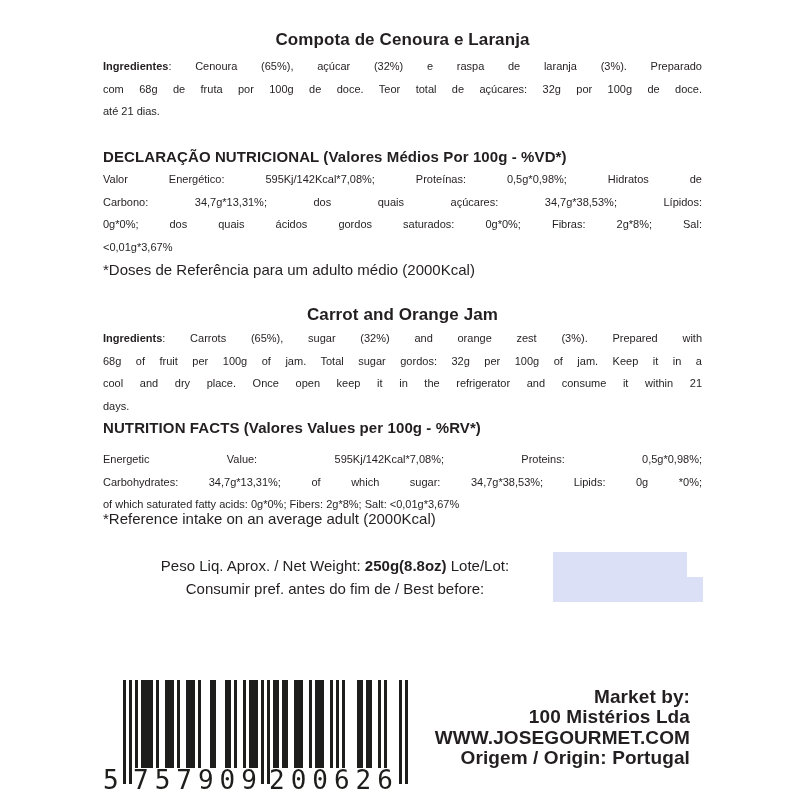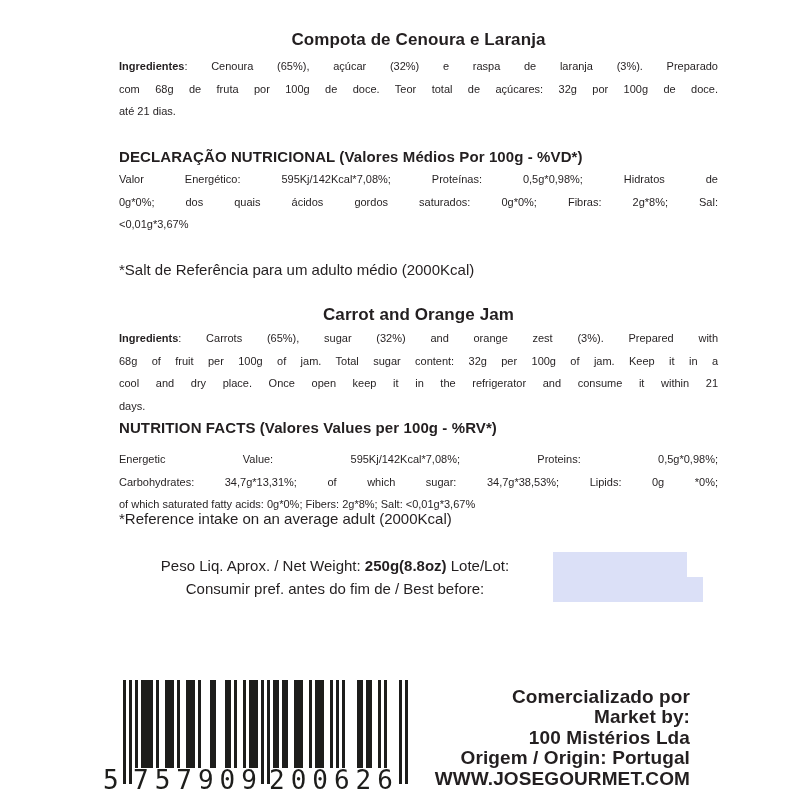--- a/index.html
+++ b/index.html
@@ -6,21 +6,21 @@
   html, body { width: 800px; height: 800px; }
   body {
     position: relative;
     width: 800px; height: 800px;
     background: #ffffff;
     color: #231f20;
     font-family: "Liberation Sans", sans-serif;
     overflow: hidden;
   }
   .abs { position: absolute; }
-  .col { left: 103px; width: 599px; margin-left: 16px; }
+  .col { left: 103px; width: 599px; }
   .title {
     font-size: 17px; font-weight: bold; text-align: center;
     line-height: 22.6px; letter-spacing: 0.1px;
   }
   .body-text { font-size: 11px; line-height: 22.6px; }
   .heading { font-size: 15px; font-weight: bold; line-height: 22.6px; letter-spacing: 0.1px; }
   .tline {
     text-align: justify;
     text-align-last: justify;
     line-height: 22.6px;
@@ -54,31 +54,32 @@
 <div class="abs col body-text" style="top:55px">
     <div class="tline"><b>Ingredientes</b>: Cenoura (65%), açúcar (32%) e raspa de laranja (3%). Preparado</div>
     <div class="tline">com 68g de fruta por 100g de doce. Teor total de açúcares: 32g por 100g de doce.</div>
     <div class="tline last">até 21 dias.</div>
   </div>
 
 <div class="abs col heading" style="top:145.5px">DECLARAÇÃO NUTRICIONAL (Valores Médios Por 100g - %VD*)</div>
 
 <div class="abs col body-text" style="top:168px">
     <div class="tline">Valor Energético: 595Kj/142Kcal*7,08%; Proteínas: 0,5g*0,98%; Hidratos de</div>
+    <div class="tline">Carbono: 34,7g*13,31%; dos quais açúcares: 34,7g*38,53%; Lípidos:</div>
     <div class="tline">0g*0%; dos quais ácidos gordos saturados: 0g*0%; Fibras: 2g*8%; Sal:</div>
     <div class="tline last">&lt;0,01g*3,67%</div>
   </div>
 
-<div class="abs col footnote" style="top:258.5px">*Salt de Referência para um adulto médio (2000Kcal)</div>
+<div class="abs col footnote" style="top:258.5px">*Doses de Referência para um adulto médio (2000Kcal)</div>
 
 <div class="abs col title" style="top:304px">Carrot and Orange Jam</div>
 
 <div class="abs col body-text" style="top:327px">
     <div class="tline"><b>Ingredients</b>: Carrots (65%), sugar (32%) and orange zest (3%). Prepared with</div>
-    <div class="tline">68g of fruit per 100g of jam. Total sugar content: 32g per 100g of jam. Keep it in a</div>
+    <div class="tline">68g of fruit per 100g of jam. Total sugar gordos: 32g per 100g of jam. Keep it in a</div>
     <div class="tline">cool and dry place. Once open keep it in the refrigerator and consume it within 21</div>
     <div class="tline last">days.</div>
   </div>
 
 <div class="abs col heading" style="top:417px">NUTRITION FACTS (Valores Values per 100g - %RV*)</div>
 
 <div class="abs col body-text" style="top:448px">
     <div class="tline">Energetic Value: 595Kj/142Kcal*7,08%; Proteins: 0,5g*0,98%;</div>
     <div class="tline">Carbohydrates: 34,7g*13,31%; of which sugar: 34,7g*38,53%; Lipids: 0g *0%;</div>
     <div class="tline last">of which saturated fatty acids: 0g*0%; Fibers: 2g*8%; Salt: &lt;0,01g*3,67%</div>
@@ -145,18 +146,17 @@
       <div class="bar" style="left: 261px; background: rgb(29, 29, 27);"></div>
       <div class="bar tall" style="left: 276px; background: rgb(29, 29, 27);"></div>
       <div class="bar tall" style="left: 282px; background: rgb(29, 29, 27);"></div>
     </div>
   <span class="bc-digit" style="left:3px">5</span>
   <span class="bc-digit" style="left:33px">757909</span>
   <span class="bc-digit" style="left:169px">200626</span>
 </div>
 
 <div class="abs distributor">
-  <div>Comercializado por</div>
   <div>Market by:</div>
   <div>100 Mistérios Lda</div>
+  <div>WWW.JOSEGOURMET.COM</div>
   <div>Origem / Origin: Portugal</div>
-  <div>WWW.JOSEGOURMET.COM</div>
 </div>
 
 </body></html>

